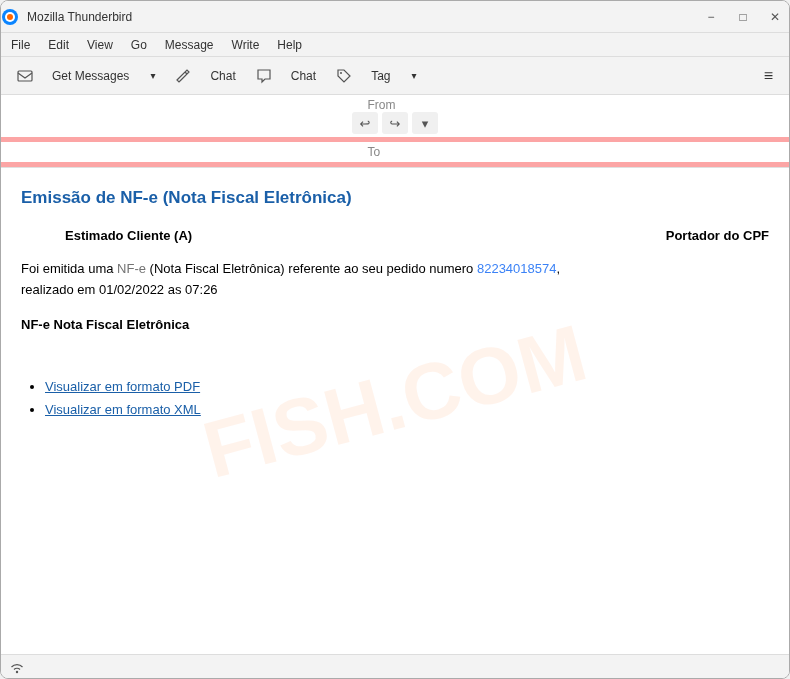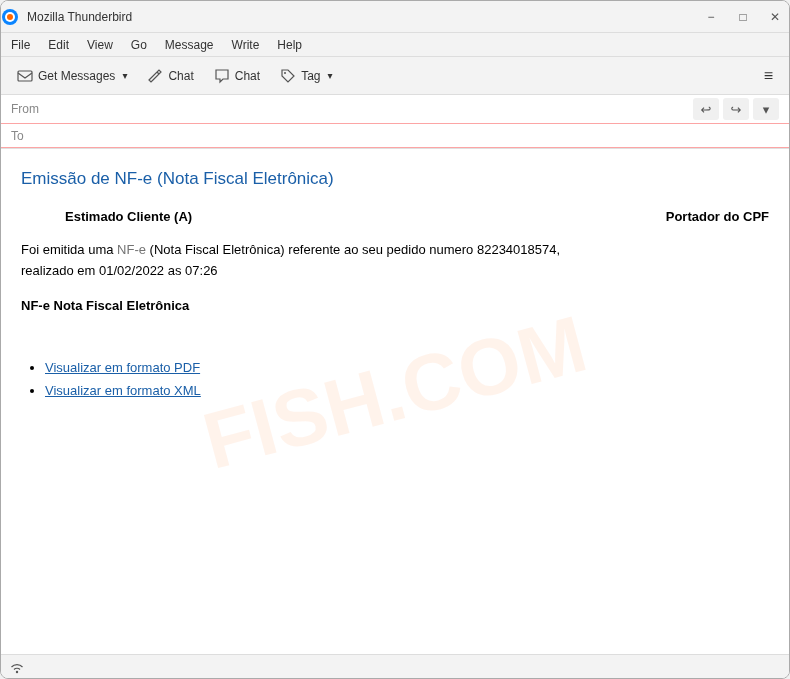--- a/index.html
+++ b/index.html
@@ -15,51 +15,51 @@
     .titlebar-title { font-size: 12px; color: #333; flex: 1; }
     .titlebar-controls { display: flex; gap: 4px; }
     .titlebar-btn { width: 28px; height: 20px; border: none; background: transparent; cursor: pointer; display: flex; align-items: center; justify-content: center; font-size: 12px; color: #555; border-radius: 3px; }
 
     
     .menubar { background: #f3f3f3; height: 24px; display: flex; align-items: center; padding: 0 2px; border-bottom: 1px solid #ddd; gap: 2px; }
     .menubar-item { font-size: 12px; color: #333; padding: 2px 8px; cursor: pointer; border-radius: 3px; }
 
     
     .toolbar { background: #f3f3f3; height: 38px; display: flex; align-items: center; padding: 0 8px; border-bottom: 1px solid #ddd; gap: 4px; }
-    .toolbar-btn { display: flex; align-items: center; gap: 5px; padding: 4px 8px; border: none; background: transparent; cursor: pointer; font-size: 12px; color: #333; border-radius: 4px; }
+    .toolbar-btn { display: flex; align-items: center; gap: 19px; padding: 4px 8px; border: none; background: transparent; cursor: pointer; font-size: 12px; color: #333; border-radius: 4px; }
     .toolbar-btn svg { width: 16px; height: 16px; }
     .toolbar-dropdown-arrow { font-size: 10px; margin-left: 2px; }
     .toolbar-spacer { flex: 1; }
     .toolbar-hamburger { font-size: 16px; padding: 4px 8px; border: none; background: transparent; cursor: pointer; border-radius: 4px; color: #333; }
 
     
     .email-header { background: #fff; border-bottom: 1px solid #e0e0e0; }
-    .email-header-row { display: flex; align-items: center; padding: 3px 10px; border-bottom: 1px solid #fca5a5; min-height: 24px; }
+    .email-header-row { display: flex; align-items: center; padding: 3px 10px; border-bottom: 5px solid #fca5a5; min-height: 24px; flex-direction: column; }
     .email-header-label { color: #888; font-size: 12px; width: 55px; flex-shrink: 0; }
     .email-header-value { font-size: 12px; color: #333; flex: 1; }
     .email-header-actions { display: flex; gap: 4px; align-items: center; }
     .email-header-actions button { border: none; background: #f0f0f0; border-radius: 3px; width: 26px; height: 22px; cursor: pointer; display: flex; align-items: center; justify-content: center; font-size: 13px; color: #555; }
     .email-time { font-size: 12px; color: #555; margin-left: auto; }
 
     
     .email-body { flex: 1; overflow-y: auto; padding: 20px 20px; background: #fff; position: relative; }
 
     .watermark { position: absolute; top: 50%; left: 50%; transform: translate(-50%, -60%) rotate(-15deg); font-size: 80px; color: rgba(255, 100, 0, 0.08); font-weight: bold; font-family: Arial; pointer-events: none; white-space: nowrap; z-index: 0; }
 
     .email-content { position: relative; z-index: 1; }
 
-    .email-subject-line { color: #1a5fa8; font-size: 17px; font-weight: normal; margin-bottom: 20px; }
+    .email-subject-line { color: #1a5fa8; font-size: 17px; font-weight: bold; margin-bottom: 20px; }
 
     .email-greeting-row { display: flex; justify-content: space-between; margin-bottom: 16px; }
     .email-greeting { font-weight: bold; font-size: 13px; padding-left: 44px; }
     .email-cpf-label { font-weight: bold; font-size: 13px; }
 
     .email-body-text { font-size: 13px; margin-bottom: 16px; line-height: 1.6; }
     .highlight-red { color: #737373; }
-    .highlight-red-number { color: #000000; font-weight: normal; text-align: center; }
+    .highlight-red-number { color: #3b82f6; font-weight: normal; text-align: center; }
 
     .email-section-title { font-weight: bold; font-size: 13px; }
     .email-body-text2 { font-size: 13px; margin-bottom: 20px; }
 
     .email-links { margin-top: 24px; }
     .email-links ul { list-style: disc; padding-left: 24px; margin-top: 47px; }
     .email-links ul li { margin-bottom: 8px; }
     .email-links a { color: #1a5fa8; text-decoration: underline; font-size: 13px; }
 
     

